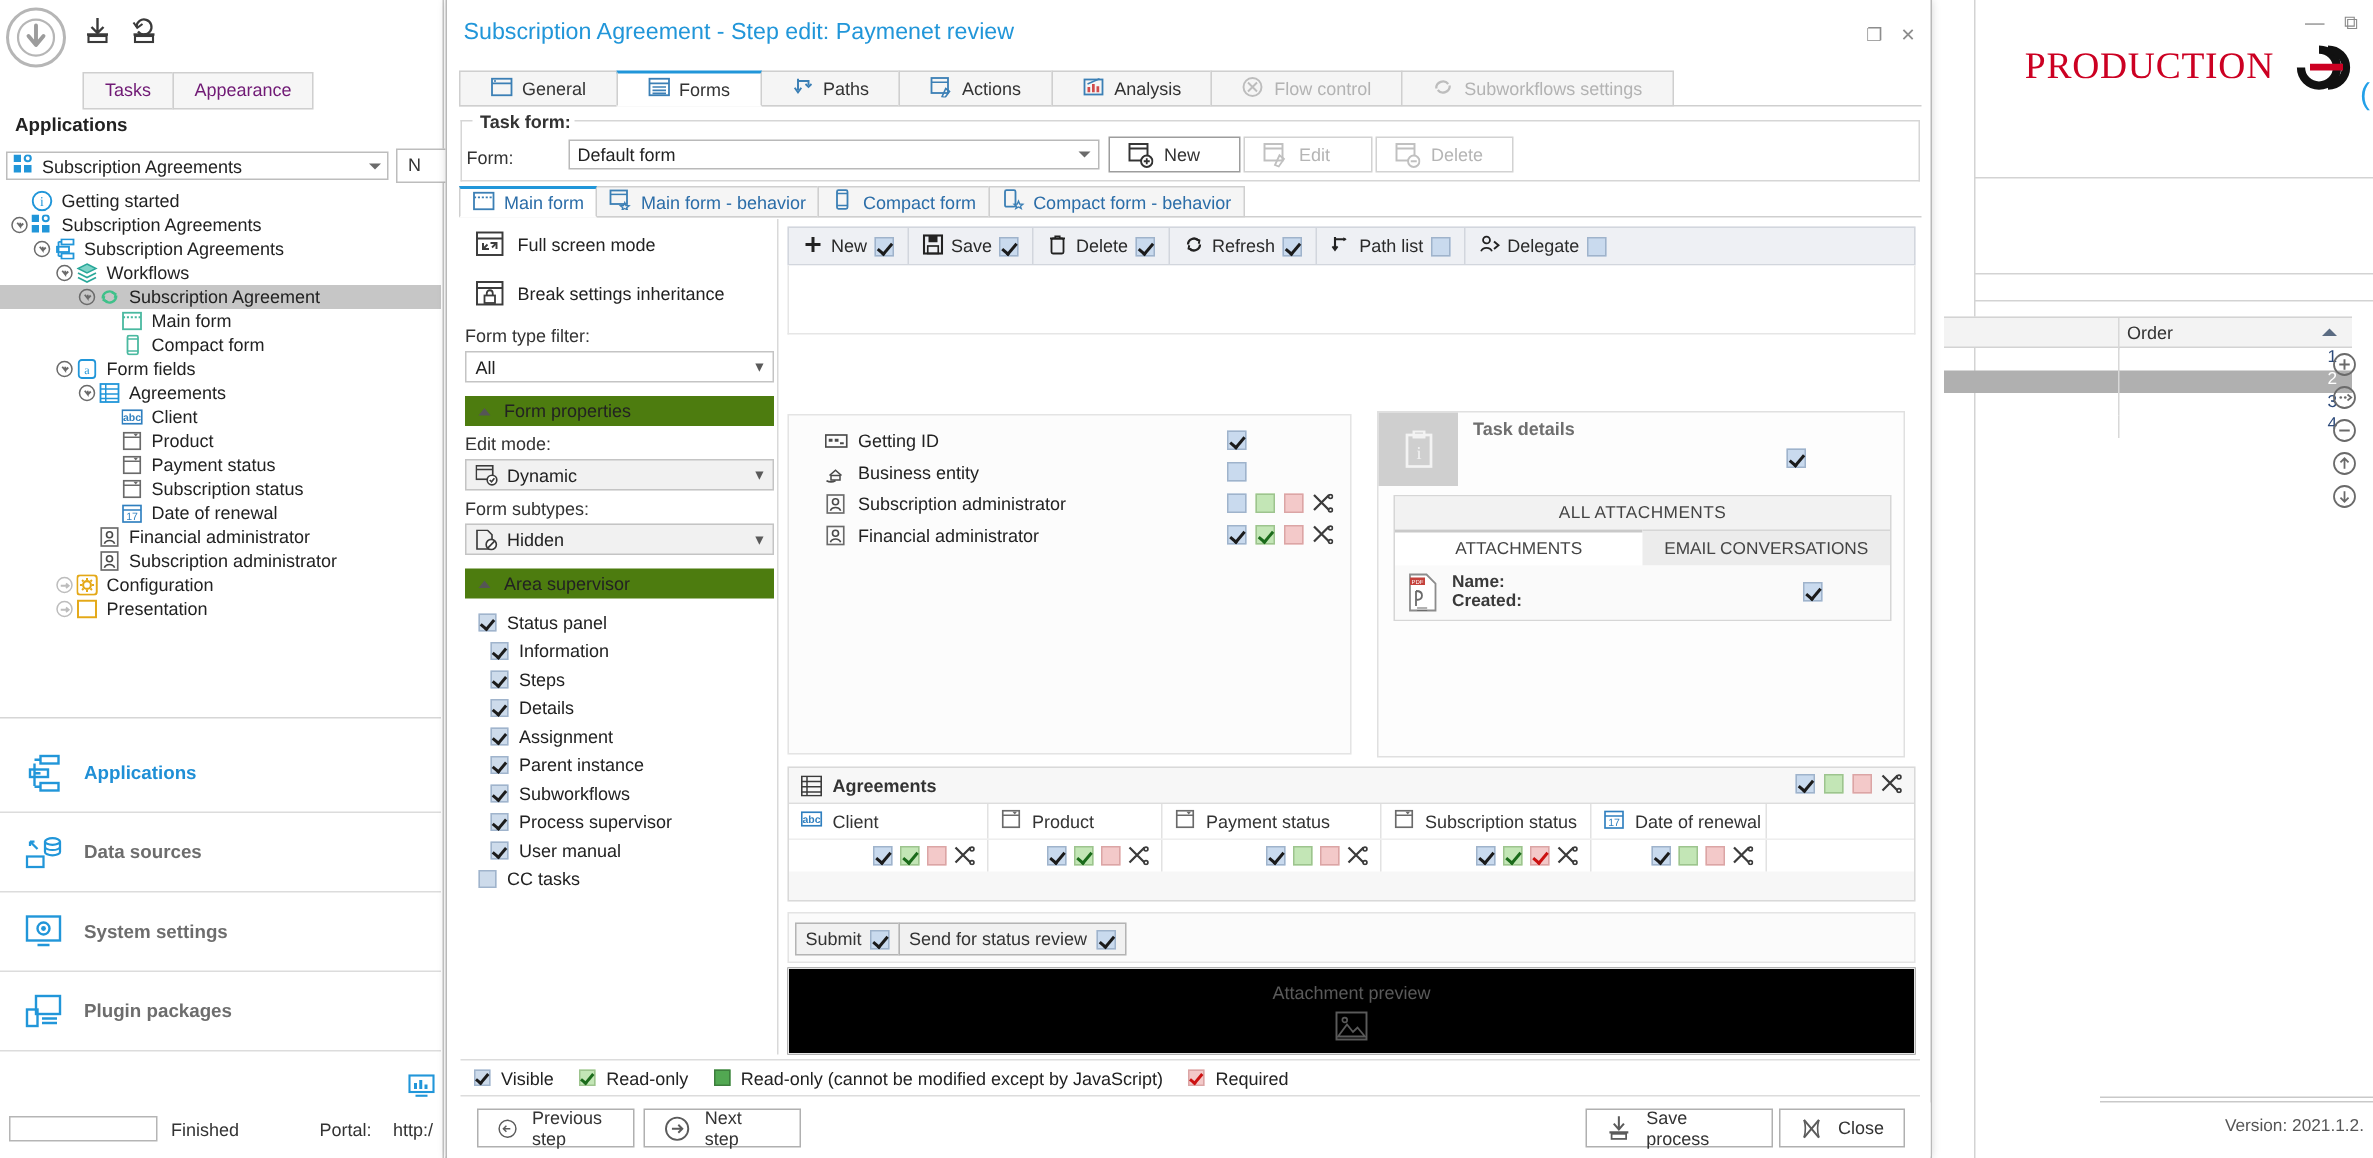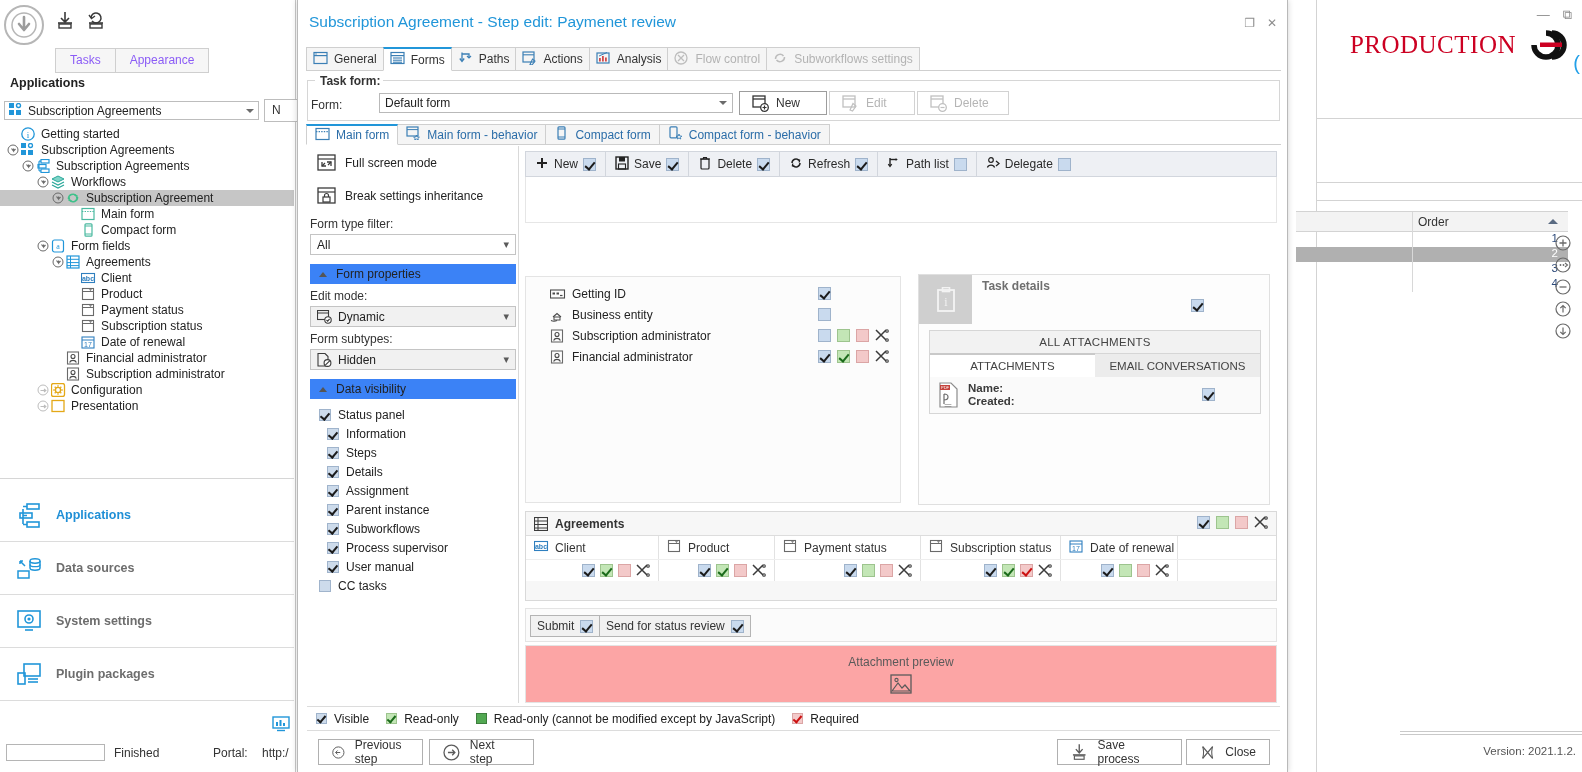--- a/index.html
+++ b/index.html
@@ -26,21 +26,21 @@
     position:absolute; left:4px; top:5px; width:40px; height:40px;
     border-radius:50%; border:2px solid #b6b6b6;
     display:flex; align-items:center; justify-content:center;
   }
   .dl-circle svg { display:block; }
   .topicons { position:absolute; left:55px; top:10px; display:flex; gap:11px; }
   .topicons .ti { width:20px; height:22px; }
   .tabs-small { position:absolute; left:55px; top:48px; display:flex; }
   .tab-sm {
     border:1px solid #cfcfcf; border-bottom:1px solid #cfcfcf;
-    background:#f6f6f6; padding:4px 14px 5px 14px; font-size:12px; color:#8b5cf6;
+    background:#f6f6f6; padding:4px 14px 5px 14px; font-size:12px; color:#701a75;
     margin-right:-1px;
   }
   .apps-hdr {
     position:absolute; left:10px; top:76px;
     font-weight:bold; font-size:12.5px; color:#222;
   }
   .app-select {
     position:absolute; left:4px; top:101px; width:255px; height:19px;
     border:1px solid #bdbdbd; background:#fff;
     display:flex; align-items:center; padding:0 4px; font-size:12px;
@@ -127,21 +127,21 @@
   }
   .dlg-title {
     position:absolute; left:11px; top:13px; font-size:15.5px; color:#2196d9;
     font-family:"Liberation Sans", sans-serif;
   }
   .dlg-ctrls { position:absolute; right:10px; top:16px; display:flex; gap:12px; color:#8d8d8d; font-size:12px;}
 
   .main-tabs { position:absolute; left:8px; top:47px; display:flex; height:24px; }
   .mtab {
     border:1px solid #cfcfcf; background:#f5f5f5; height:24px;
-    display:flex; align-items:center; gap:5px; padding:0 6px;
+    display:flex; align-items:center; gap:5px; padding:0 20px;
     font-size:12px; color:#333; margin-right:-1px; position:relative;
   }
   .mtab.active { background:#fff; border-top:2px solid #2196d9; border-bottom-color:#fff; z-index:2;}
   .mtab.disabled { color:#b3b3b3; }
   .tabs-underline {
     position:absolute; left:8px; top:70px; width:975px; border-bottom:1px solid #cfcfcf;
   }
 
   
   .grp {
@@ -188,21 +188,21 @@
   }
   .opt-ic { width:19px; height:17px; flex:0 0 19px; }
   .fld-lbl { font-size:12px; color:#333; margin:5px 0 3px 3px; }
   .drop {
     margin:0 2px 0 3px; height:21px; border:1px solid #c4c4c4; background:#f1f1f1;
     display:flex; align-items:center; gap:6px; padding:0 6px; font-size:12px; color:#222;
   }
   .drop.white { background:#fff; }
   .drop .chev { margin-left:auto; color:#5a5a5a; font-size:11px; }
   .sec-hdr {
-    margin:9px 2px 0 3px; height:20px; background:#3b82f6;
+    margin:9px 2px 0 3px; height:20px; background:#4d7c0f;
     display:flex; align-items:center; gap:9px; padding-left:9px;
     font-size:12px; color:#222;
   }
   .tri-up { width:0;height:0;border-left:4px solid transparent;border-right:4px solid transparent;border-bottom:5px solid #555;}
   .cbrow { display:flex; align-items:center; gap:7px; height:19px; font-size:12px; color:#222; }
   .cb {
     width:12px; height:12px; border:1px solid #a0b4cc; background:#cddbeb;
     flex:0 0 12px; position:relative;
   }
   .cb.ck::after {
@@ -270,21 +270,21 @@
   .agr-hdr .t { font-size:12px; font-weight:bold; color:#333; }
   .agr-hdr .cbs { position:absolute; right:8px; top:4px; display:flex; gap:6px; align-items:center;}
   .agr-cols { display:flex; height:24px; background:#fff; border-top:1px solid #ddd; }
   .agr-col { display:flex; align-items:center; gap:6px; padding-left:8px; font-size:12px; color:#333; border-right:1px solid #e2e2e2;}
   .agr-cells { display:flex; height:22px; background:#fff; border-top:1px solid #eee; }
   .agr-cell { display:flex; align-items:center; justify-content:flex-end; gap:5px; padding-right:8px; border-right:1px solid #e2e2e2;}
 
   .btnrow { position:absolute; left:5px; top:462px; width:752px; height:34px; background:#fbfbfb; border:1px solid #e4e4e4;}
   .fbtn { position:absolute; top:6px; height:22px; border:1px solid #b4b4b4; background:#f1f1f1;
           display:flex; align-items:center; gap:6px; padding:0 6px; font-size:12px; color:#333;}
-  .apv { position:absolute; left:5px; top:499px; width:752px; height:58px; background:#fca5a5; border:1px solid #e4e4e4;
+  .apv { position:absolute; left:5px; top:499px; width:752px; height:58px; background:#000000; border:1px solid #e4e4e4;
          display:flex; flex-direction:column; align-items:center; justify-content:center; gap:5px;}
   .apv .t { font-size:12px; color:#5a5a5a; }
 
   .legend {
     position:absolute; left:9px; top:706px; width:973px; height:25px;
     border:1px solid #dcdcdc; border-left:none; border-right:none;
     display:flex; align-items:center; gap:7px; padding-left:9px; font-size:12px; color:#222;
   }
   .lgswatch { width:11px; height:11px; border:1px solid #999; position:relative;}
   .lgswatch.b{background:#cddbeb;border-color:#a0b4cc;}
@@ -944,21 +944,21 @@
             <path d="M1 0.5 L8 0.5 L11 3.5 L11 13 L1 13 Z" fill="none" stroke="#3b3b3b" stroke-width="1.1"></path>
             <circle cx="10.5" cy="10" r="3.4" fill="#fff" stroke="#3b3b3b" stroke-width="1.1"></circle>
             <line x1="8.3" y1="12.2" x2="12.7" y2="7.8" stroke="#3b3b3b" stroke-width="1.1"></line>
           </svg>
         <span>Hidden</span>
         <span class="chev">▾</span>
       </div>
 
       <div class="sec-hdr">
         <span class="tri-up"></span>
-        <span>Data visibility</span>
+        <span>Area supervisor</span>
       </div>
       <div style="margin-top:6px;" id="areavis">
           <div class="cbrow" style="padding-left: 12px;">
             <span class="cb ck"></span>
             <span>Status panel</span>
           </div>
           <div class="cbrow" style="padding-left: 20px;">
             <span class="cb ck"></span>
             <span>Information</span>
           </div>

